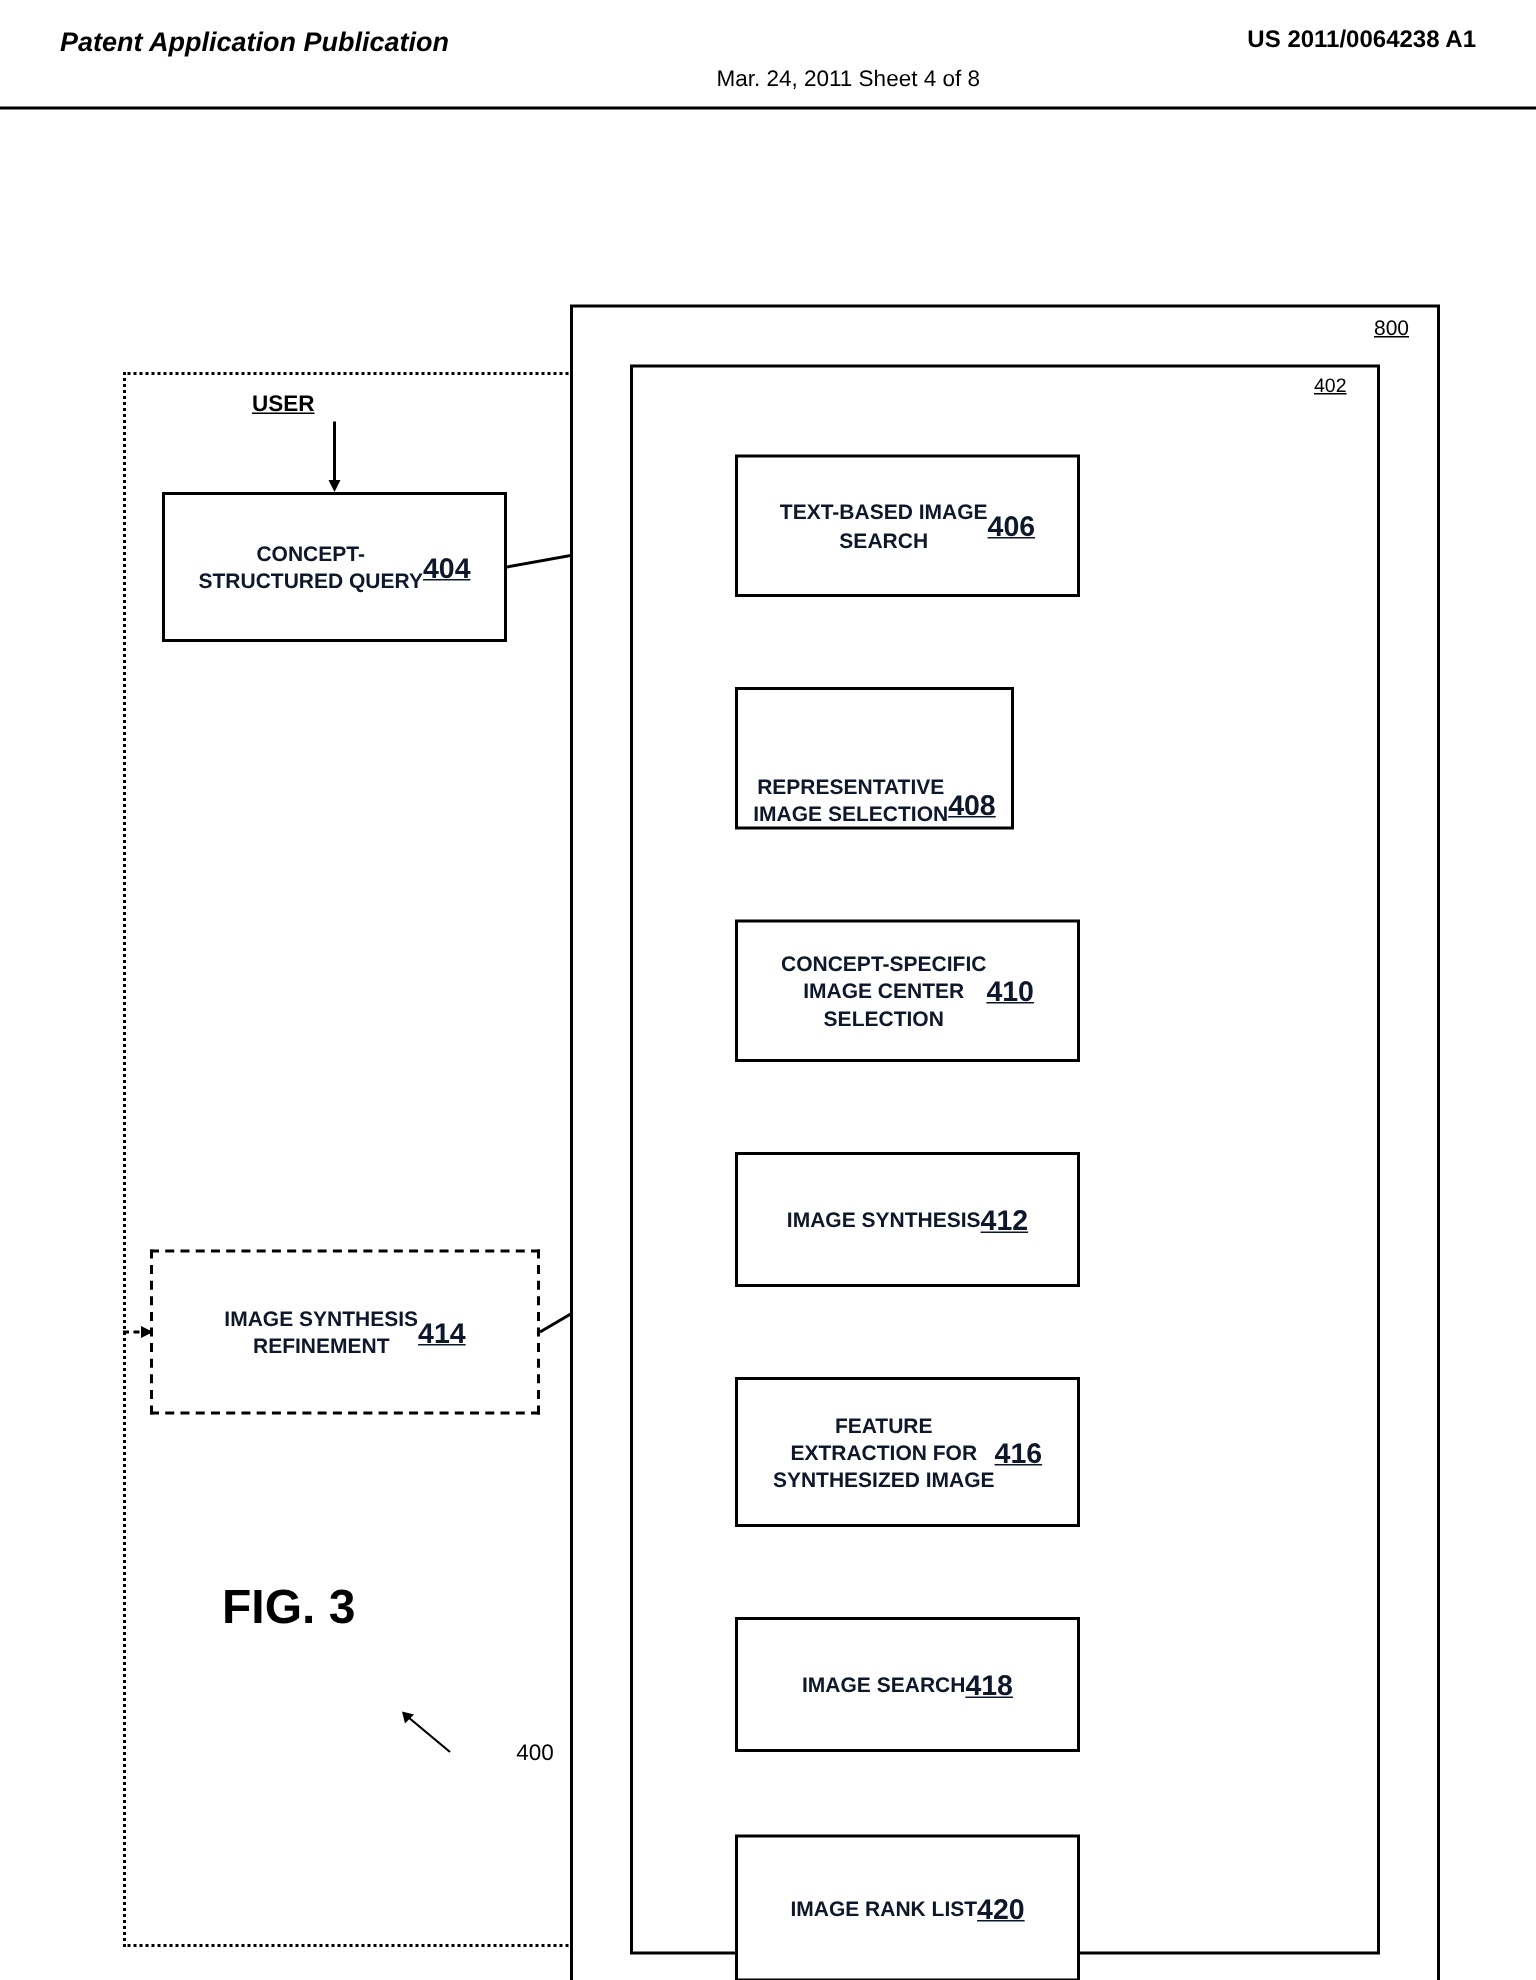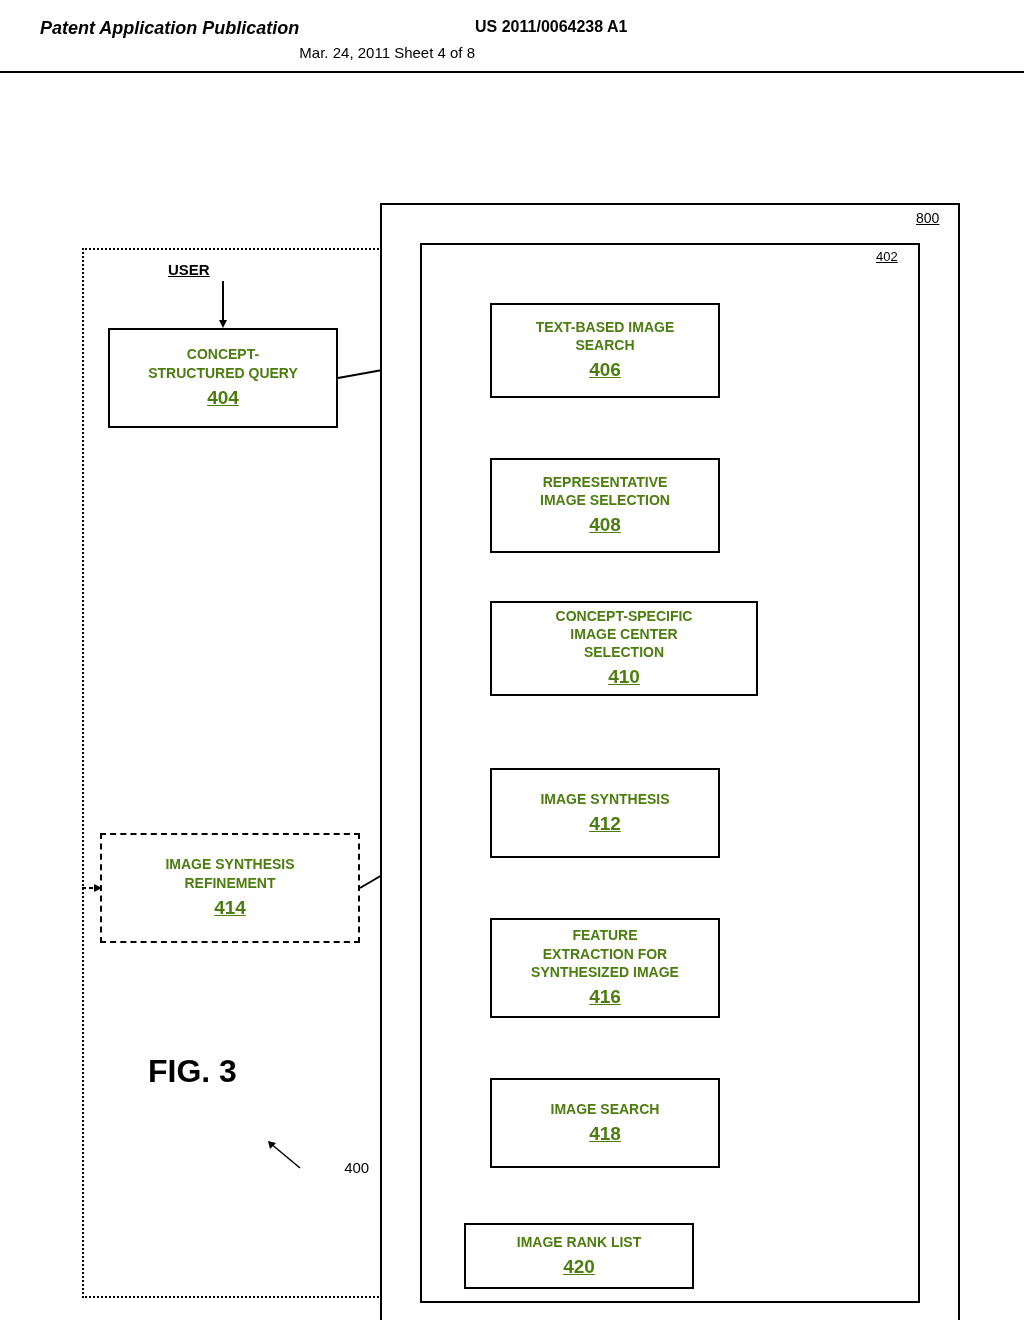--- a/index.html
+++ b/index.html
@@ -8,21 +8,21 @@
       font-family: Arial, Helvetica, sans-serif;
       width: 1024px;
       min-height: 1320px;
       position: relative;
       overflow: hidden;
     }
 
     
     .header {
       display: flex;
-      justify-content: flex-start;
+      justify-content: space-between;
       align-items: flex-start;
       padding: 18px 40px 10px 40px;
       border-bottom: 2px solid #000;
     }
     .header-left {
       font-size: 18px;
       font-style: italic;
       font-weight: bold;
       color: #000;
     }
@@ -44,27 +44,27 @@
       width: 100%;
       height: 1240px;
     }
 
     
     .box {
       position: absolute;
       border: 2px solid #000;
       background: #fff;
       display: flex;
-      flex-direction: column;
+      flex-direction: row;
       align-items: center;
       justify-content: center;
       text-align: center;
       font-size: 14px;
       font-weight: bold;
-      color: #4d7c0f;
+      color: #0f172a;
       line-height: 1.3;
     }
     .box .ref-num {
       font-weight: bold;
       text-decoration: underline;
       font-size: 19px;
       margin-top: 4px;
     }
 
     
@@ -123,29 +123,30 @@
       left: 490px;
       top: 230px;
       width: 230px;
       height: 95px;
     }
 
     
     .box-408 {
       left: 490px;
       top: 385px;
-      width: 230px;
+      width: 186px;
       height: 95px;
+      align-items: flex-end;
     }
 
     
     .box-410 {
       left: 490px;
-      top: 528px;
-      width: 268px;
+      top: 540px;
+      width: 230px;
       height: 95px;
     }
 
     
     .box-412 {
       left: 490px;
       top: 695px;
       width: 230px;
       height: 90px;
     }
@@ -169,24 +170,24 @@
     
     .box-418 {
       left: 490px;
       top: 1005px;
       width: 230px;
       height: 90px;
     }
 
     
     .box-420 {
-      left: 464px;
+      left: 490px;
       top: 1150px;
       width: 230px;
-      height: 66px;
+      height: 98px;
     }
 
     
     .arrows-svg {
       position: absolute;
       left: 0;
       top: 0;
       width: 100%;
       height: 100%;
       pointer-events: none;

